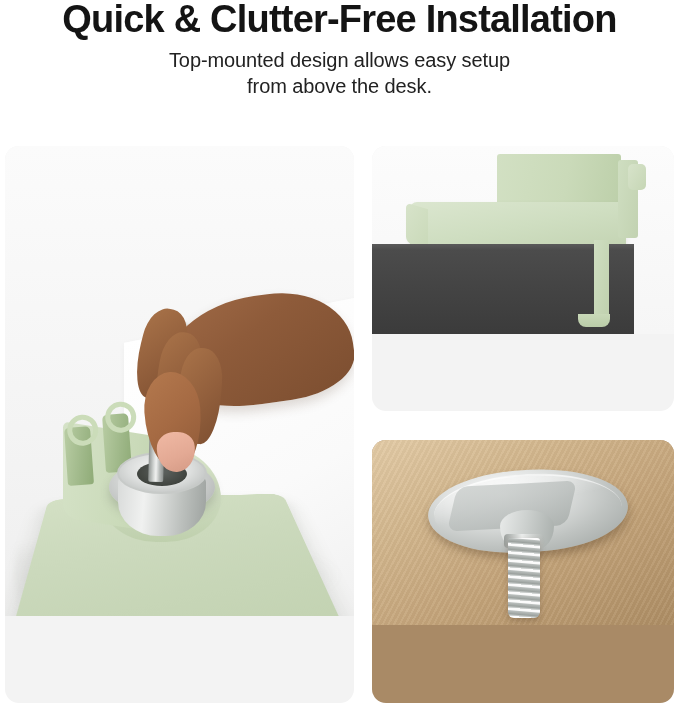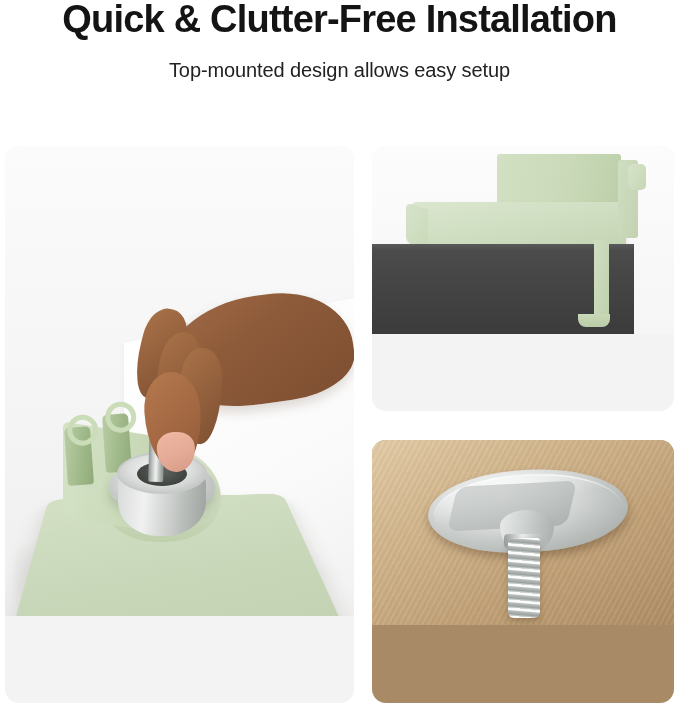--- a/index.html
+++ b/index.html
@@ -12,21 +12,21 @@
   .page { position:relative; width:679px; height:549px; background:#fff; }
 
   
   .headline {
     position:absolute; left:0; top:-2px; width:679px;
     text-align:center;
     font-size:38px; font-weight:700; letter-spacing:-0.8px;
     color:#141414; white-space:nowrap;
   }
   .subtitle {
-    position:absolute; left:0; top:57px; width:679px;
+    position:absolute; left:0; top:47px; width:679px;
     text-align:center;
     font-size:20px; font-weight:300; line-height:26px;
     color:#222; letter-spacing:-0.1px;
   }
   .subtitle span { display:block; }
 
   
   .card {
     position:absolute;
     border-radius:14px;
@@ -267,20 +267,21 @@
 </style>
 </head>
 <body>
 
 <div class="page">
 
   <h1 class="headline">Quick &amp; Clutter-Free Installation</h1>
 
   <div class="subtitle">
     <span>Top-mounted design allows easy setup</span>
+    <span>from above the desk.</span>
   </div>
 
   <div class="card" id="card-top">
     <div class="photo" id="photo-top">
       <div class="tm-desk"></div>
       <div class="tm-deskshadow"></div>
       <div class="tm-plate"></div>
       <div class="tm-hub"></div>
       <div class="tm-body"></div>
       <div class="tm-clip" id="tm-clip1"></div>

